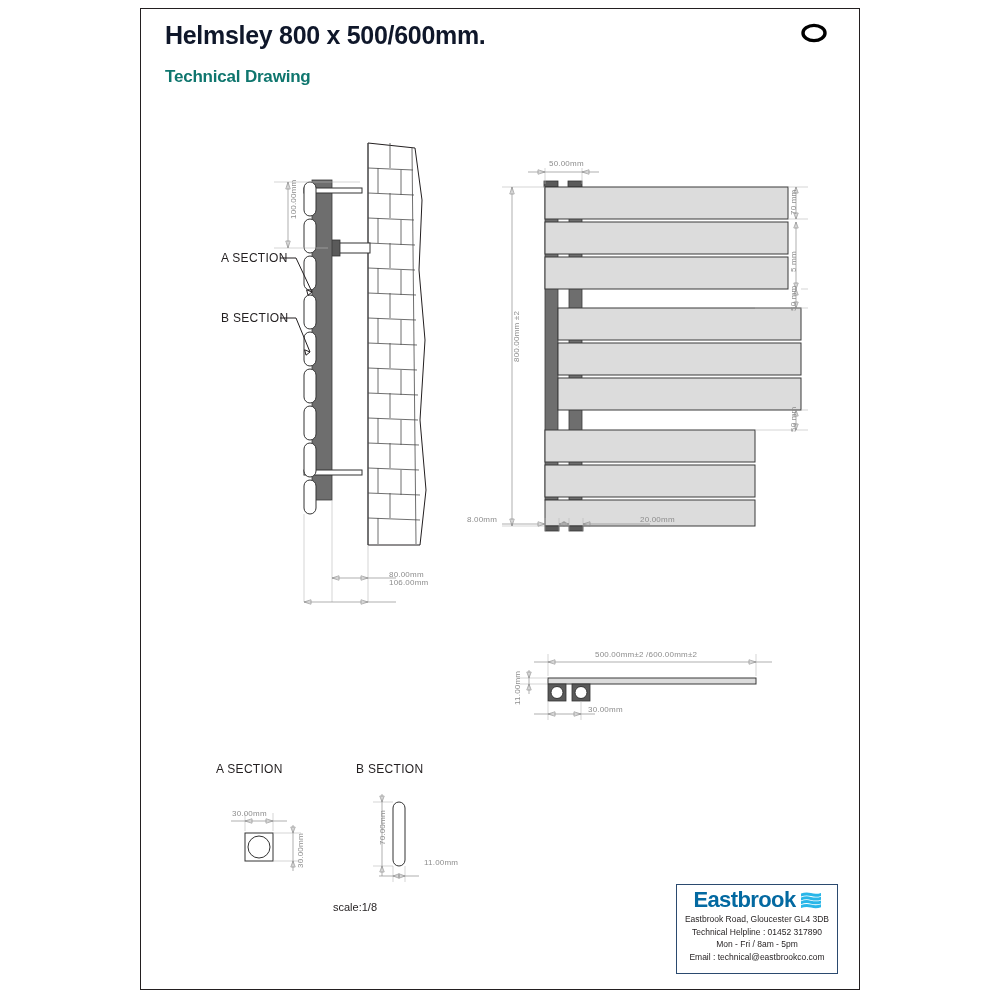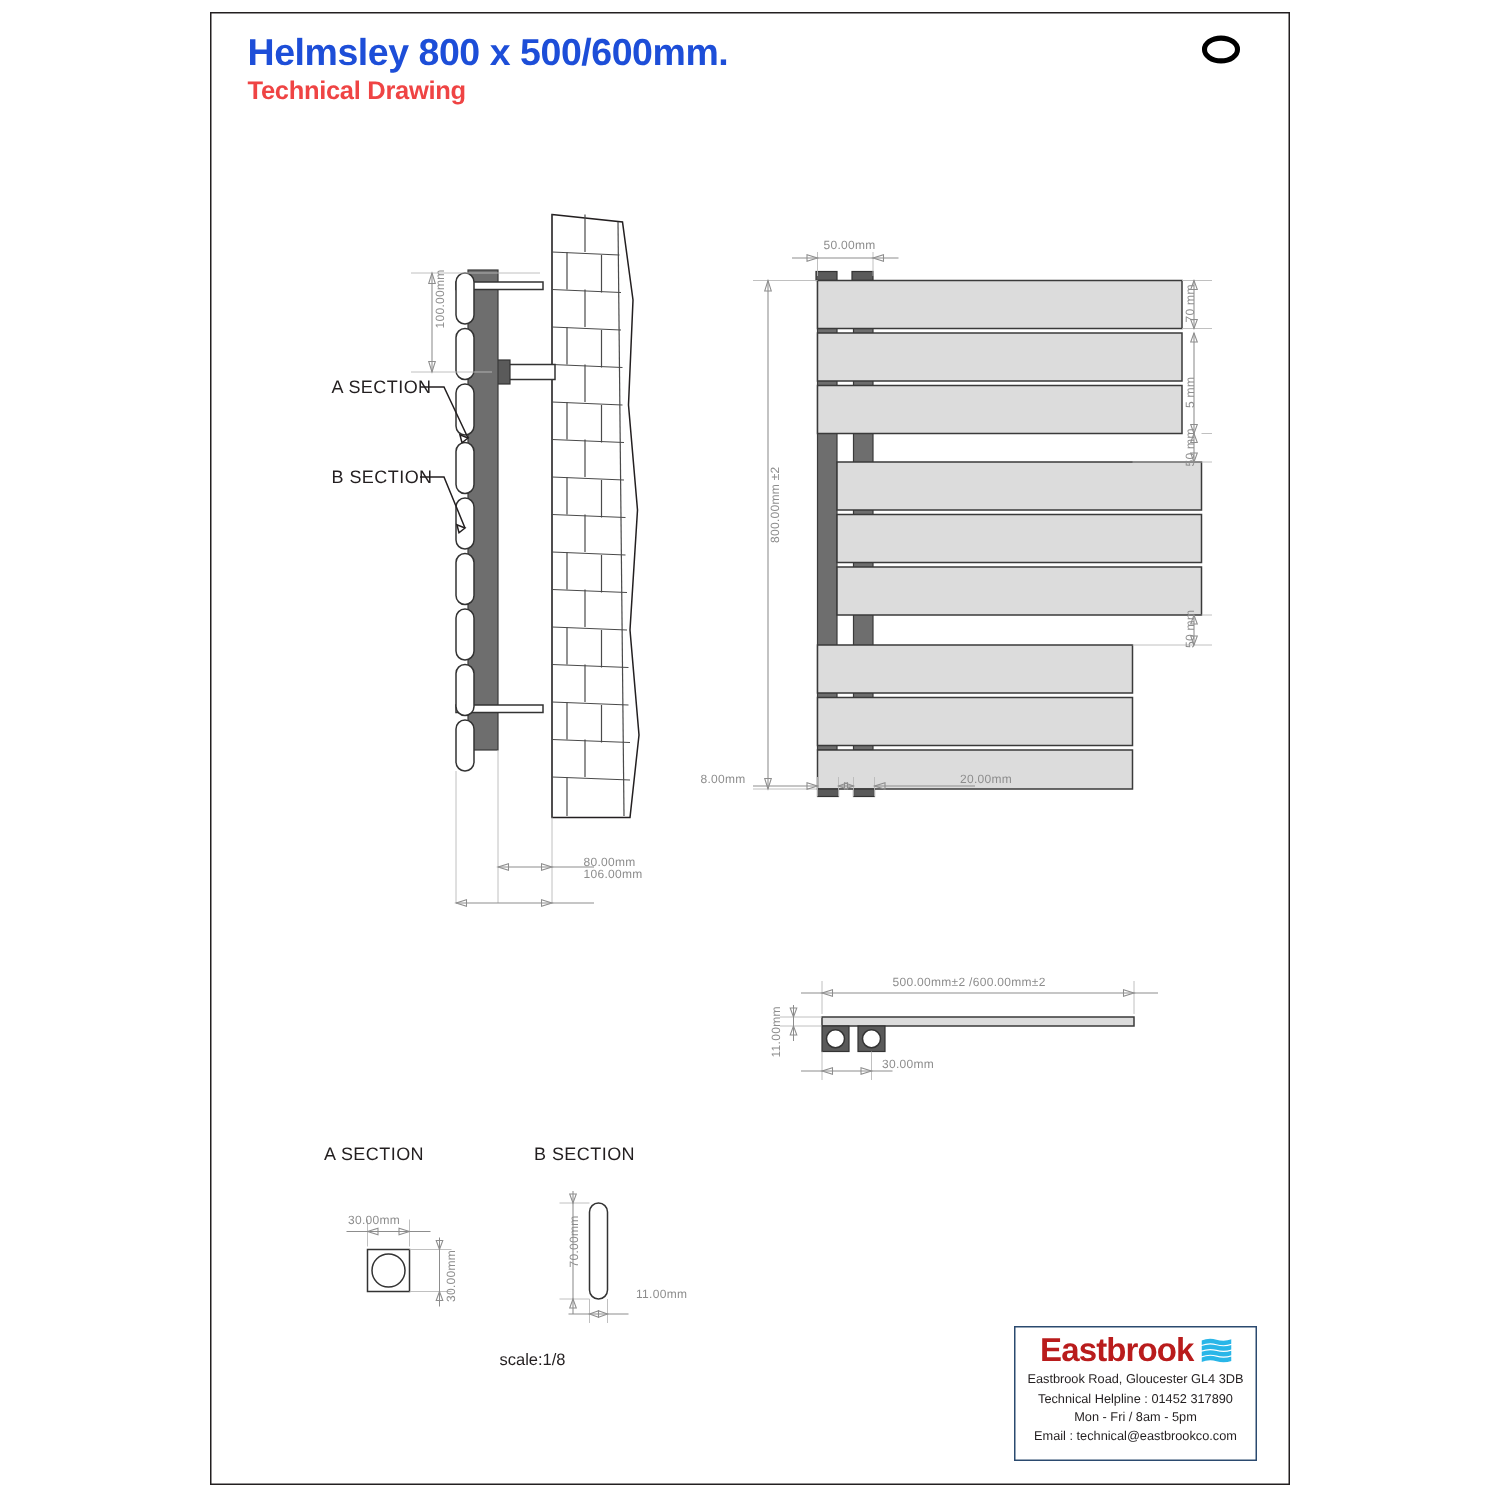--- a/index.html
+++ b/index.html
@@ -33,32 +33,32 @@
   
   #title-block {
     position: absolute;
     left: 165px;
     top: 22px;
     width: 560px;
   }
   #doc-title {
     font-size: 25px;
     font-weight: bold;
-    color: #1d4ed8;
+    color: #0f172a;
     letter-spacing: -0.3px;
     line-height: 1.08;
     white-space: nowrap;
   }
   #doc-subtitle {
     font-size: 17px;
     font-weight: bold;
-    color: #ef4444;
+    color: #0f766e;
     letter-spacing: -0.2px;
     line-height: 1.12;
-    margin-top: 2px;
+    margin-top: 18px;
   }
   
   #ring-icon {
     position: absolute;
     left: 799px;
     top: 22px;
     width: 30px;
     height: 22px;
   }
   
@@ -117,21 +117,21 @@
   #brand-row {
     display: flex;
     align-items: center;
     justify-content: center;
     gap: 5px;
     margin-bottom: 2px;
   }
   #brand-name {
     font-size: 22px;
     font-weight: bold;
-    color: #b91c1c;
+    color: #0369a1;
     letter-spacing: -0.6px;
     line-height: 1;
   }
   #brand-mark {
     width: 20px;
     height: 17px;
     flex: 0 0 auto;
   }
   .footer-line {
     font-size: 8.5px;

